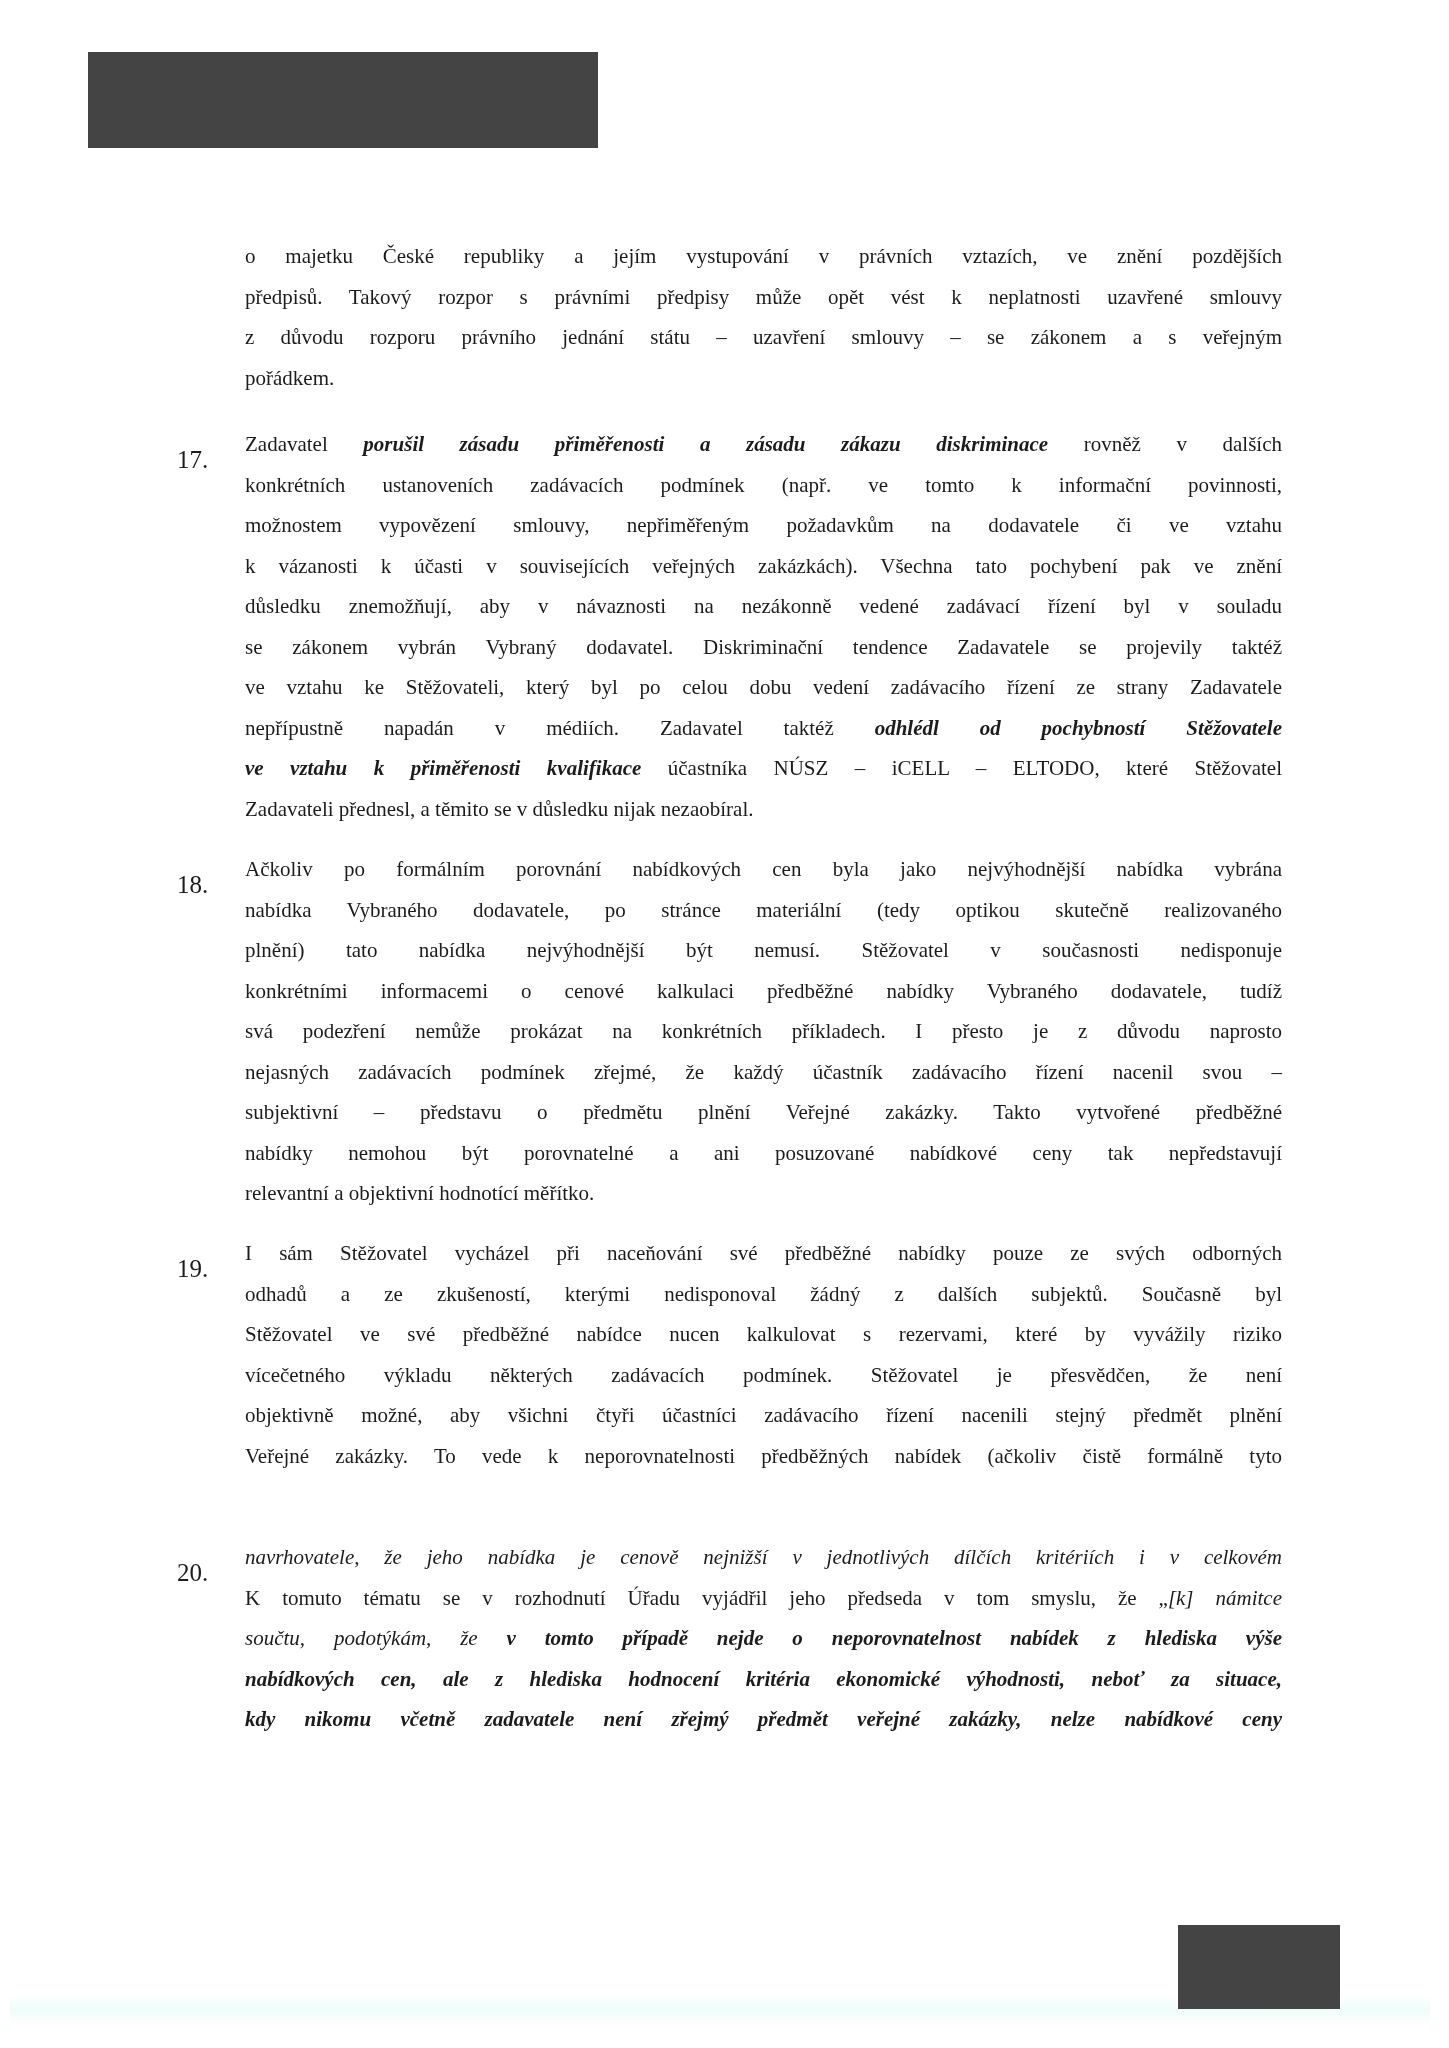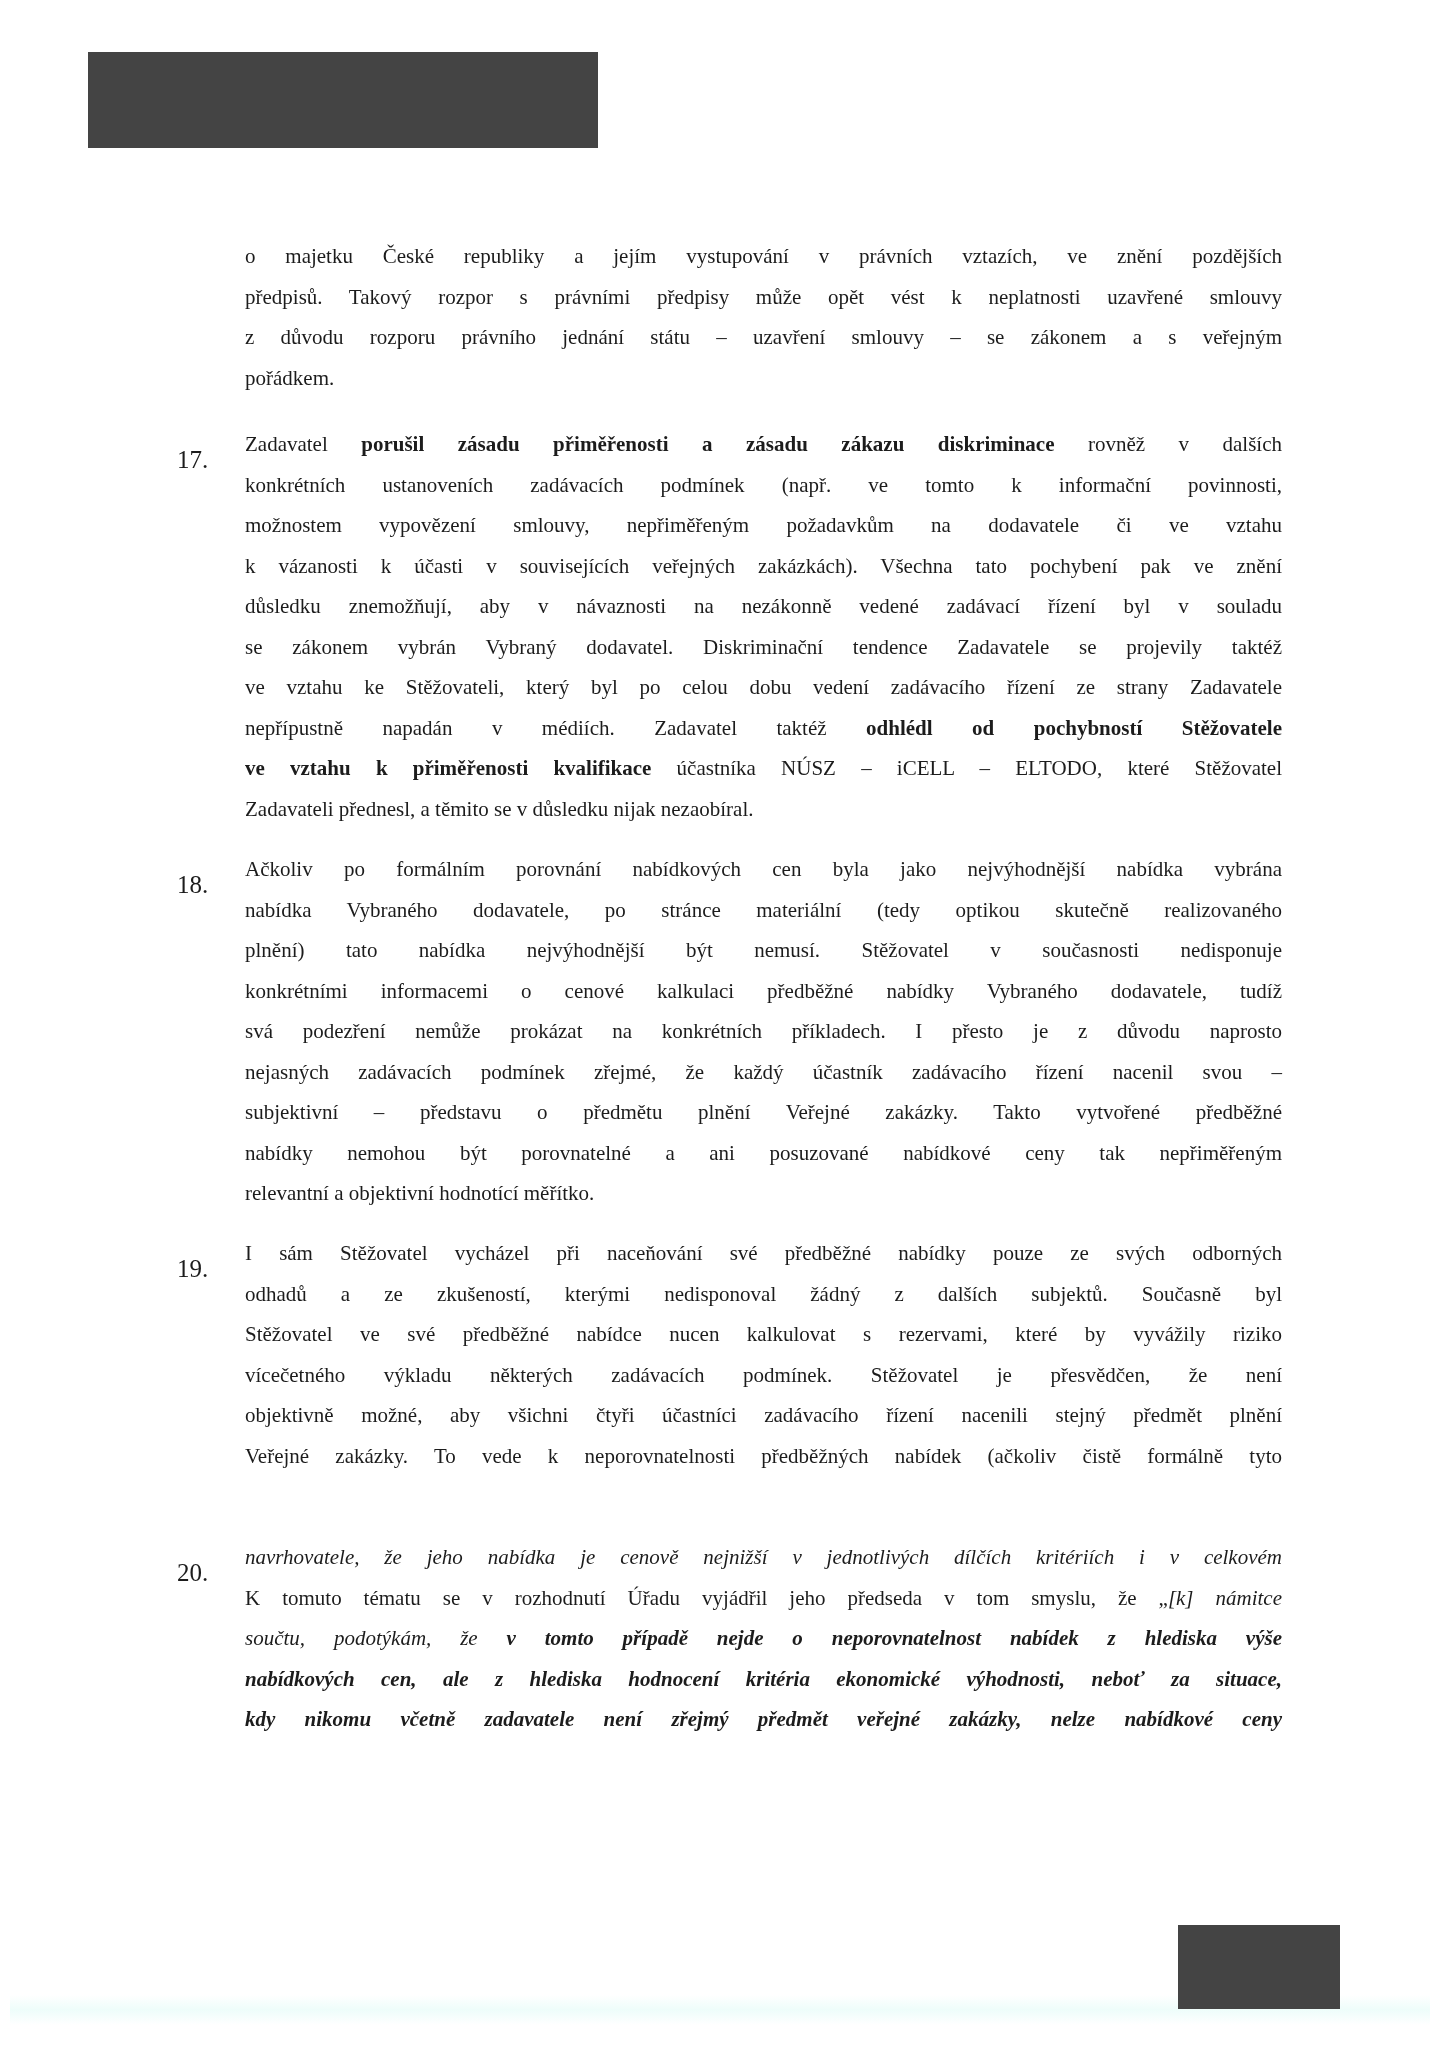--- a/index.html
+++ b/index.html
@@ -9,21 +9,21 @@
   #redaction-top { left: 88px; top: 52px; width: 510px; height: 96px; }
   #redaction-bottom { left: 1178px; top: 1925px; width: 162px; height: 84px; }
   .scan-band { position: absolute; left: 10px; top: 1995px; width: 1420px; height: 30px;
                background: linear-gradient(to bottom, rgba(240,255,252,0) 0%, rgba(236,253,250,0.9) 50%, rgba(240,255,252,0) 100%); }
   .doc { position: absolute; left: 0; top: 0; width: 1449px; }
   .para { position: absolute; left: 245px; width: 1037px; }
   .para-num { position: absolute; left: -68px; top: 16px; font-size: 25px; line-height: 40px; }
   .line { font-size: 21px; line-height: 40.5px; height: 40.5px; white-space: nowrap;
           text-align: justify; text-align-last: justify; overflow: visible; }
   .line.last { text-align-last: left; }
-  .b { font-weight: bold; }
+  .b { font-weight: bold; font-style: italic; }
   .i { font-style: italic; }
   .bi { font-weight: bold; font-style: italic; }
 </style>
 </head>
 <body>
 
 <div id="redaction-top" class="redaction"></div>
 
 <div class="doc">
   <div class="para" id="p0" style="top:236px;">
@@ -53,21 +53,21 @@
   <div class="para" id="p2" style="top:849px;">
     <span class="para-num">18.</span>
     <div class="lines">
         <div class="line"><span>Ačkoliv po formálním porovnání nabídkových cen byla jako nejvýhodnější nabídka vybrána</span></div>
         <div class="line"><span>nabídka Vybraného dodavatele, po stránce materiální (tedy optikou skutečně realizovaného</span></div>
         <div class="line"><span>plnění) tato nabídka nejvýhodnější být nemusí. Stěžovatel v současnosti nedisponuje</span></div>
         <div class="line"><span>konkrétními informacemi o cenové kalkulaci předběžné nabídky Vybraného dodavatele, tudíž</span></div>
         <div class="line"><span>svá podezření nemůže prokázat na konkrétních příkladech. I přesto je z důvodu naprosto</span></div>
         <div class="line"><span>nejasných zadávacích podmínek zřejmé, že každý účastník zadávacího řízení nacenil svou –</span></div>
         <div class="line"><span>subjektivní – představu o předmětu plnění Veřejné zakázky. Takto vytvořené předběžné</span></div>
-        <div class="line"><span>nabídky nemohou být porovnatelné a ani posuzované nabídkové ceny tak nepřiměřeným</span></div>
+        <div class="line"><span>nabídky nemohou být porovnatelné a ani posuzované nabídkové ceny tak nepředstavují</span></div>
         <div class="line last"><span>relevantní a objektivní hodnotící měřítko.</span></div>
       </div>
   </div>
   <div class="para" id="p3" style="top:1233px;">
     <span class="para-num">19.</span>
     <div class="lines">
         <div class="line"><span>I sám Stěžovatel vycházel při naceňování své předběžné nabídky pouze ze svých odborných</span></div>
         <div class="line"><span>odhadů a ze zkušeností, kterými nedisponoval žádný z dalších subjektů. Současně byl</span></div>
         <div class="line"><span>Stěžovatel ve své předběžné nabídce nucen kalkulovat s rezervami, které by vyvážily riziko</span></div>
         <div class="line"><span>vícečetného výkladu některých zadávacích podmínek. Stěžovatel je přesvědčen, že není</span></div>

